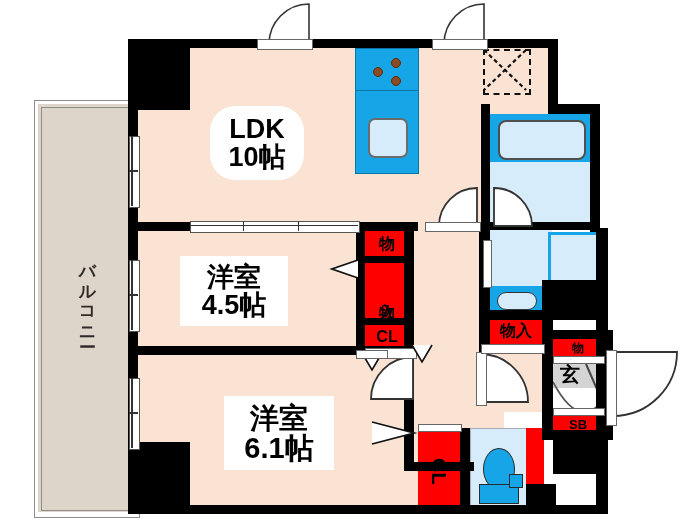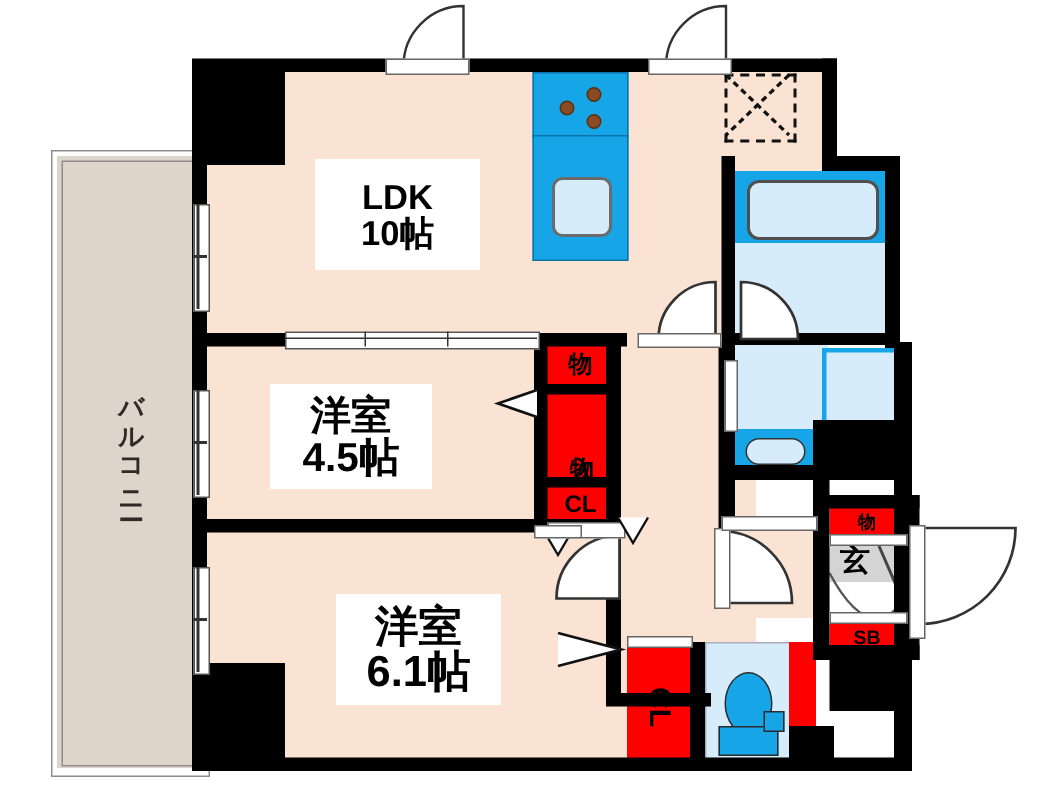--- a/index.html
+++ b/index.html
@@ -85,20 +85,21 @@
   </svg>
   <div class="label" style="left:557px;top:364px;width:26px;height:26px;font-size:20px;background:transparent;">玄</div>
   <svg style="position:absolute;left:585px;top:363px;" width="22" height="26">
     <path d="M1,1 L11,24 L21,1" fill="none" stroke="#444" stroke-width="2"></path>
   </svg>
 
   <div class="redbox" style="left:364px;top:230px;width:46px;height:28px;font-size:16px;">物</div>
   <div class="redbox vert" style="left:364px;top:262px;width:46px;height:58px;font-size:16px;">物入</div>
   <div class="redbox" style="left:364px;top:324px;width:46px;height:26px;font-size:16px;">CL</div>
 
+  <div class="redbox" style="left:487px;top:318px;width:58px;height:26px;font-size:16px;">物入</div>
 
   <div class="redbox" style="left:553px;top:338px;width:50px;height:20px;font-size:12px;">物</div>
   <div class="redbox" style="left:553px;top:414px;width:50px;height:20px;font-size:13px;">SB</div>
 
   <div class="redbox vert" style="left:418px;top:430px;width:42px;height:82px;font-size:20px;">CL</div>
   <div class="redbox" style="left:526px;top:428px;width:18px;height:58px;"></div>
 
   <div class="wall" style="left:128px;top:44px;width:62px;height:66px;"></div>
 
   <div class="wall" style="left:128px;top:39px;width:430px;height:9px;"></div>
@@ -210,22 +211,22 @@
   <svg style="position:absolute;left:410px;top:344px;" width="24" height="20">
     <path d="M2,1 L12,18 L22,1" fill="#ffffff" stroke="#111" stroke-width="1.6"></path>
   </svg>
 
   <div class="doorleaf" style="left:356px;top:350px;width:30px;height:7px;"></div>
   <div class="doorleaf" style="left:481px;top:344px;width:62px;height:8px;"></div>
   <div class="doorleaf" style="left:553px;top:356px;width:50px;height:6px;"></div>
   <div class="doorleaf" style="left:553px;top:408px;width:50px;height:6px;"></div>
   <div class="doorleaf" style="left:418px;top:424px;width:42px;height:6px;"></div>
 
-  <div class="label" style="left:210px;top:106px;width:110px;height:74px;font-size:23px;
-              display:flex;flex-direction:column;justify-content:center;">LDK
+  <div class="label" style="left:210px;top:106px;width:94px;height:74px;font-size:27px;
+              display:flex;flex-direction:column;justify-content:center;border-radius:25px;">LDK
 10帖</div>
 
   <div class="label" style="left:180px;top:256px;width:108px;height:70px;font-size:27px;
               display:flex;flex-direction:column;justify-content:center;">洋室
 4.5帖</div>
 
   <div class="label" style="left:224px;top:396px;width:110px;height:74px;font-size:29px;
               display:flex;flex-direction:column;justify-content:center;">洋室
 6.1帖</div>
 

